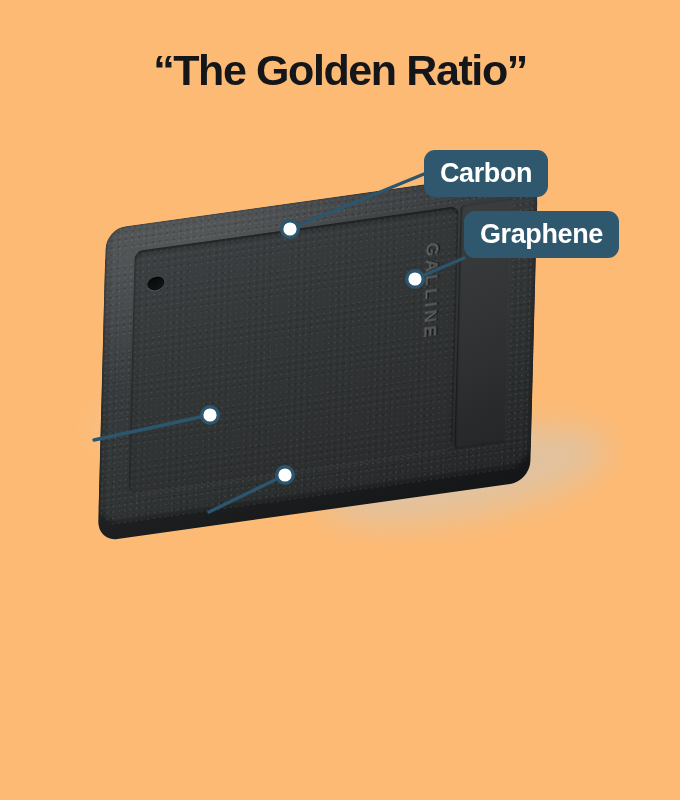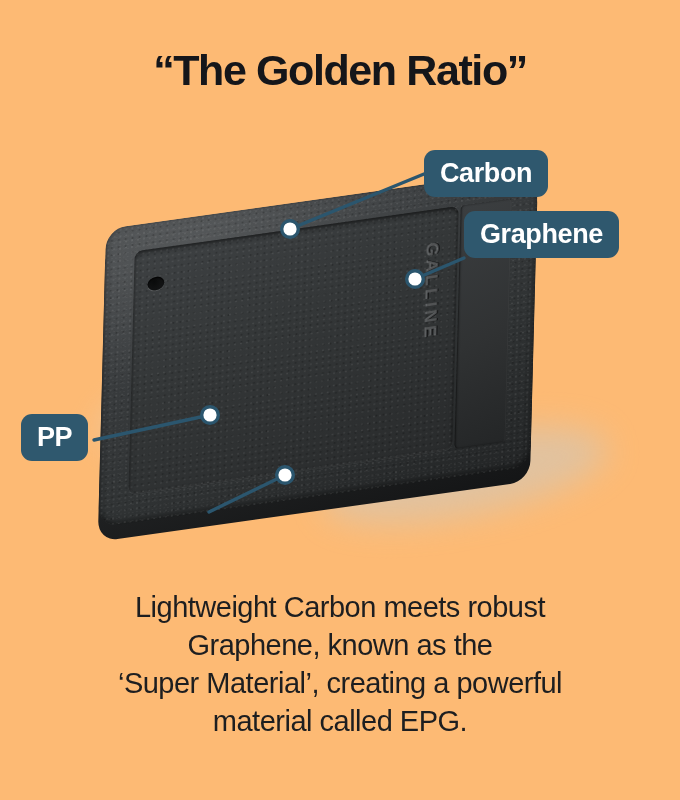--- a/index.html
+++ b/index.html
@@ -277,23 +277,16 @@
     <g>
       <circle class="lead-dot-outer" cx="285" cy="475" r="10"></circle>
       <circle class="lead-dot-inner" cx="285" cy="475" r="6.6"></circle>
     </g>
   </svg>
 
   <div class="badge" id="badge-carbon">Carbon</div>
 
   <div class="badge" id="badge-graphene">Graphene</div>
 
-  <div class="badge" id="badge-pp">PP</div>
-
-
-  <div id="caption">
-    <span class="cap-line">Lightweight Carbon meets robust</span>
-    <span class="cap-line">Graphene, known as the</span>
-    <span class="cap-line">‘Super Material’, creating a powerful</span>
-    <span class="cap-line">material called EPG.</span>
-  </div>
+
+
 
 </div>
 
 </body></html>

